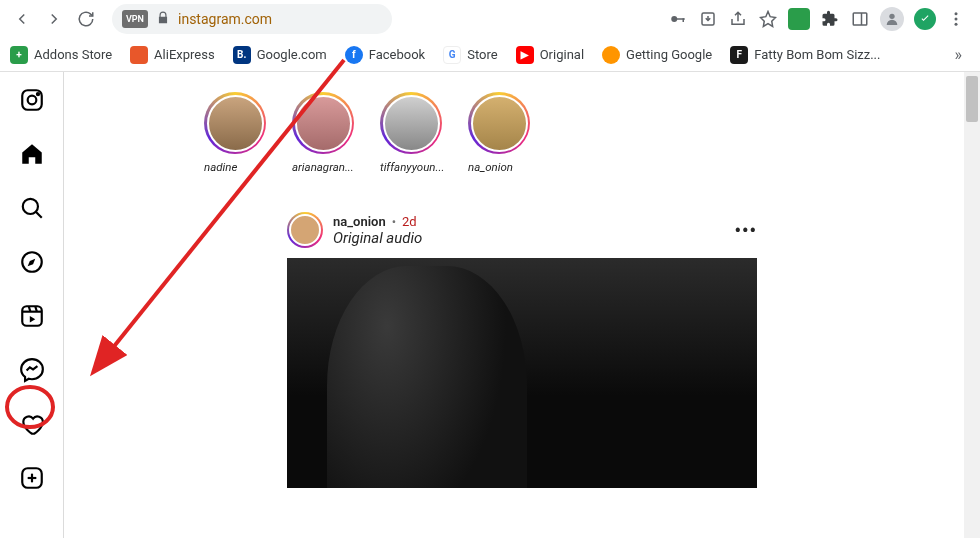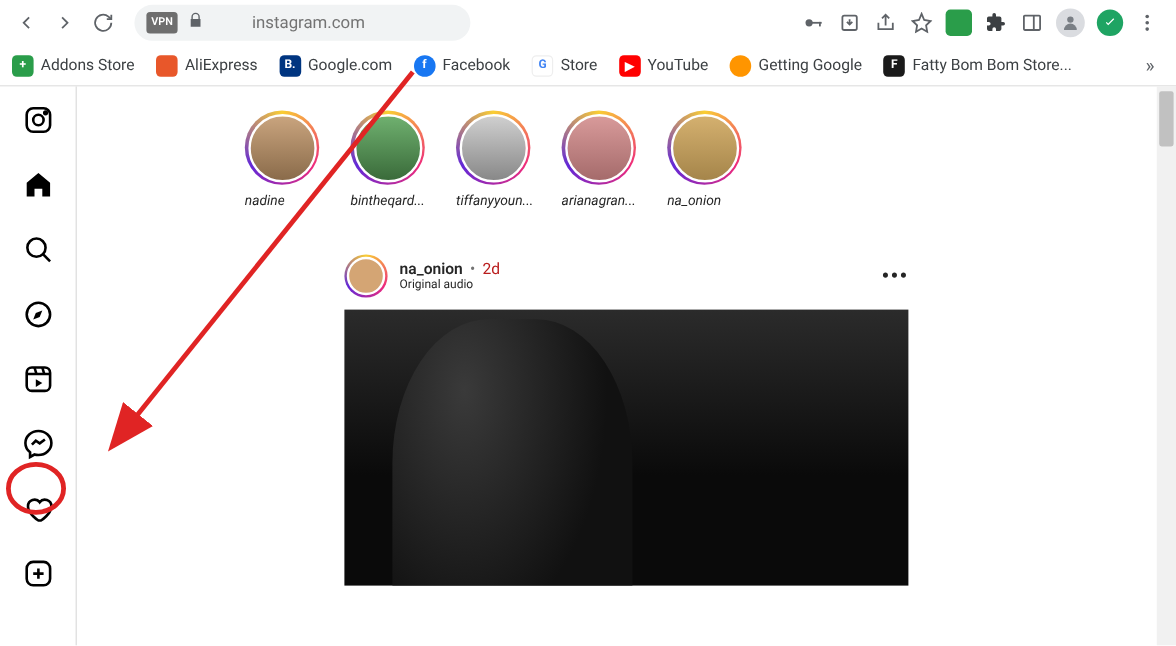--- a/index.html
+++ b/index.html
@@ -4,21 +4,21 @@
 <style>
   * { margin: 0; padding: 0; box-sizing: border-box; }
   body { font-family: -apple-system, BlinkMacSystemFont, "Segoe UI", Roboto, Arial, sans-serif; font-size: 13px; color: #262626; width: 980px; height: 538px; overflow: hidden; position: relative; background: #fff; }
   
   
   .chrome-top { height: 38px; display: flex; align-items: center; padding: 0 8px; gap: 4px; }
   .nav-btn { width: 28px; height: 28px; display: flex; align-items: center; justify-content: center; border-radius: 50%; color: #5f6368; cursor: pointer; }
   .nav-btn svg { width: 18px; height: 18px; }
   .addr-bar { flex: 1; height: 30px; background: #f1f3f4; border-radius: 15px; display: flex; align-items: center; padding: 0 10px; gap: 8px; margin: 0 8px; max-width: 500px; }
   .vpn-badge { width: 26px; height: 18px; background: #6e6e6e; border-radius: 3px; color: #fff; font-size: 9px; font-weight: 600; display: flex; align-items: center; justify-content: center; }
-  .addr-text { flex: 1; color: #737373; font-size: 14px; margin-left: 32px; }
+  .addr-text { flex: 1; color: #a16207; font-size: 14px; }
   .chrome-spacer { flex: 1; }
   .chrome-right { display: flex; align-items: center; gap: 10px; padding-right: 6px; }
   .chrome-right .ico { width: 20px; height: 20px; display: flex; align-items: center; justify-content: center; color: #5f6368; }
   .pwd-ico { width: 22px; height: 22px; background: #2a9d4a; border-radius: 4px; }
   .avatar-ico { width: 24px; height: 24px; background: #dadce0; border-radius: 50%; display:flex; align-items:center; justify-content:center; color:#5f6368; }
   .shield-ico { width: 22px; height: 22px; background: #1fa463; border-radius: 50%; display:flex;align-items:center;justify-content:center;color:#fff; }
   .puzzle-ico svg { fill:#3c4043 }
   
   
   .bookmarks { height: 34px; border-bottom: 1px solid #e0e0e0; display: flex; align-items: center; padding: 0 10px; gap: 18px; }
@@ -45,21 +45,21 @@
   
   .post { width: 470px; margin: 0 auto; }
   .post-head { display: flex; align-items: center; gap: 10px; margin-bottom: 10px; }
   .post-avatar-ring { width: 36px; height: 36px; border-radius: 50%; background: conic-gradient(#f9ce34, #ee2a7b, #6228d7, #f9ce34); padding: 2px; }
   .post-avatar { width: 100%; height: 100%; border-radius: 50%; background: #d4a574; border: 2px solid #fff; }
   .post-meta { flex: 1; }
   .post-user-row { display: flex; align-items: center; gap: 6px; font-size: 13px; }
   .post-user { font-weight: 600; }
   .post-dot { color: #737373; }
   .post-time { color: #b91c1c; font-size: 13px; }
-  .post-audio { font-size: 10px; color: #262626; }
+  .post-audio { font-size: 15px; color: #262626; font-style: italic; }
   .post-more { font-size: 18px; font-weight: 700; cursor: pointer; letter-spacing: 1px; }
   
   .post-media { width: 470px; height: 230px; background: linear-gradient(180deg,#2b2b2b,#0a0a0a 60%); position: relative; overflow: hidden; }
   .post-media::after{content:'';position:absolute;left:40px;top:8px;width:200px;height:300px;background:radial-gradient(ellipse at 30% 20%, #3a3a3a 0%, #111 60%);border-radius:40% 40% 20% 20%;}
   
   
   .scroll-track { position: absolute; right: 0; top: 72px; width: 16px; height: calc(100% - 72px); background: #f1f1f1; }
   .scroll-thumb { position: absolute; right: 2px; top: 4px; width: 12px; height: 46px; background: #c1c1c1; border-radius: 2px; }
   
   
@@ -176,29 +176,29 @@
   <div class="bm-item">
       <span class="bm-fav" style="background:#1877f2;border-radius:50%">f</span>
       <span>Facebook</span>
     </div>
   <div class="bm-item">
       <span class="bm-fav" style="background:#fff;color:#4285f4;border:1px solid #eee">G</span>
       <span>Store</span>
     </div>
   <div class="bm-item">
       <span class="bm-fav" style="background:#ff0000">▶</span>
-      <span>YouTube</span>
+      <span>Original</span>
     </div>
   <div class="bm-item">
       <span class="bm-fav" style="background:#ff9500;border-radius:50%"></span>
       <span>Getting Google</span>
     </div>
   <div class="bm-item">
       <span class="bm-fav" style="background:#1a1a1a">F</span>
-      <span>Fatty Bom Bom Store...</span>
+      <span>Fatty Bom Bom Sizz...</span>
     </div>
   <div class="bm-spacer"></div>
   <div class="bm-more">»</div>
 </div>
 
 <div class="ig-root">
 
   <div class="ig-sidebar">
     <div class="sb-item">
       <svg viewBox="0 0 24 24" fill="none" stroke="#000" stroke-width="2">
@@ -257,35 +257,29 @@
 
     <div class="stories">
       <div class="story">
         <div class="story-ring">
             <div class="story-img si1"></div>
           </div>
         <span class="story-name">nadine</span>
       </div>
       <div class="story">
         <div class="story-ring">
-            <div class="story-img si2"></div>
-          </div>
-        <span class="story-name">bintheqard...</span>
+            <div class="story-img si3"></div>
+          </div>
+        <span class="story-name">arianagran...</span>
       </div>
       <div class="story">
         <div class="story-ring">
             <div class="story-img si4"></div>
           </div>
         <span class="story-name">tiffanyyoun...</span>
-      </div>
-      <div class="story">
-        <div class="story-ring">
-            <div class="story-img si3"></div>
-          </div>
-        <span class="story-name">arianagran...</span>
       </div>
       <div class="story">
         <div class="story-ring">
             <div class="story-img si5"></div>
           </div>
         <span class="story-name">na_onion</span>
       </div>
     </div>
 
     <div class="post">

